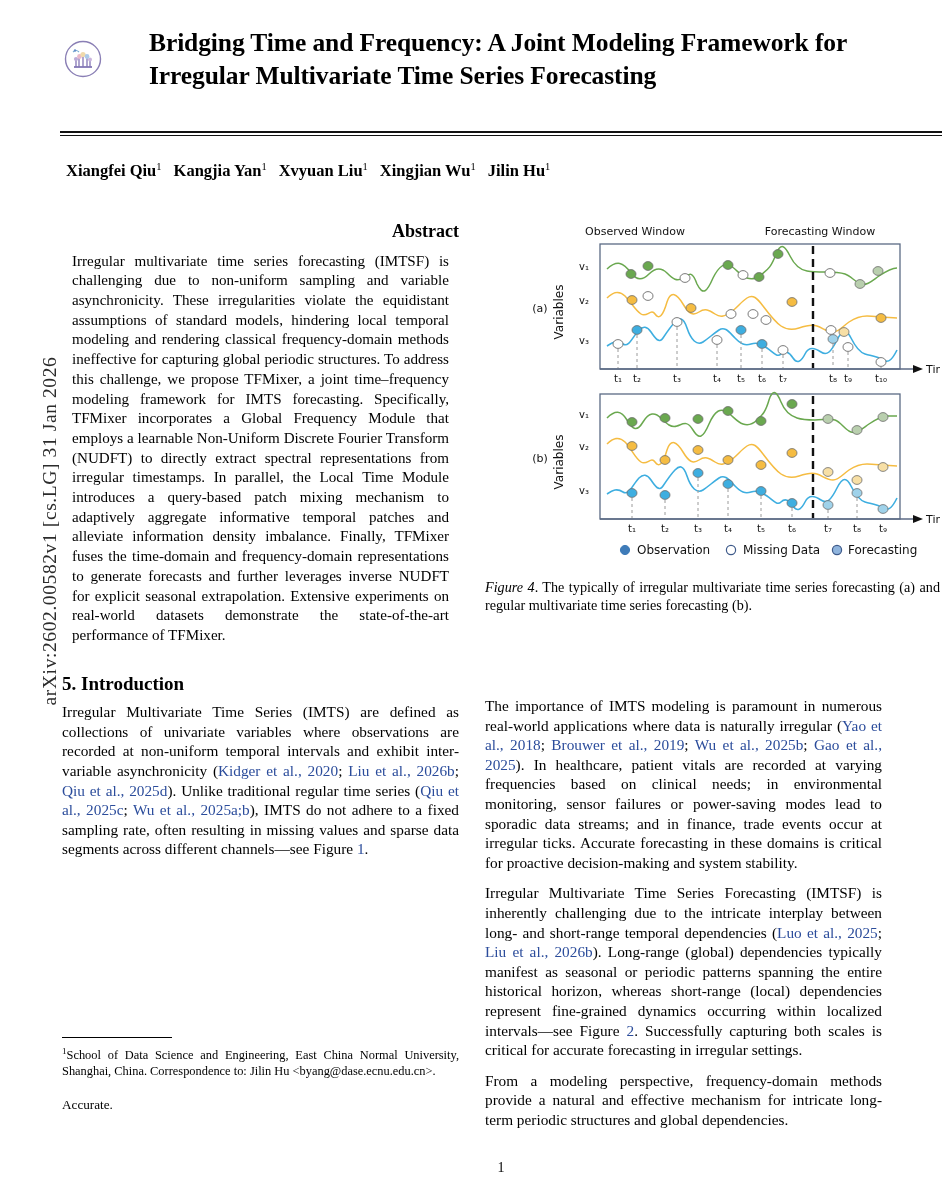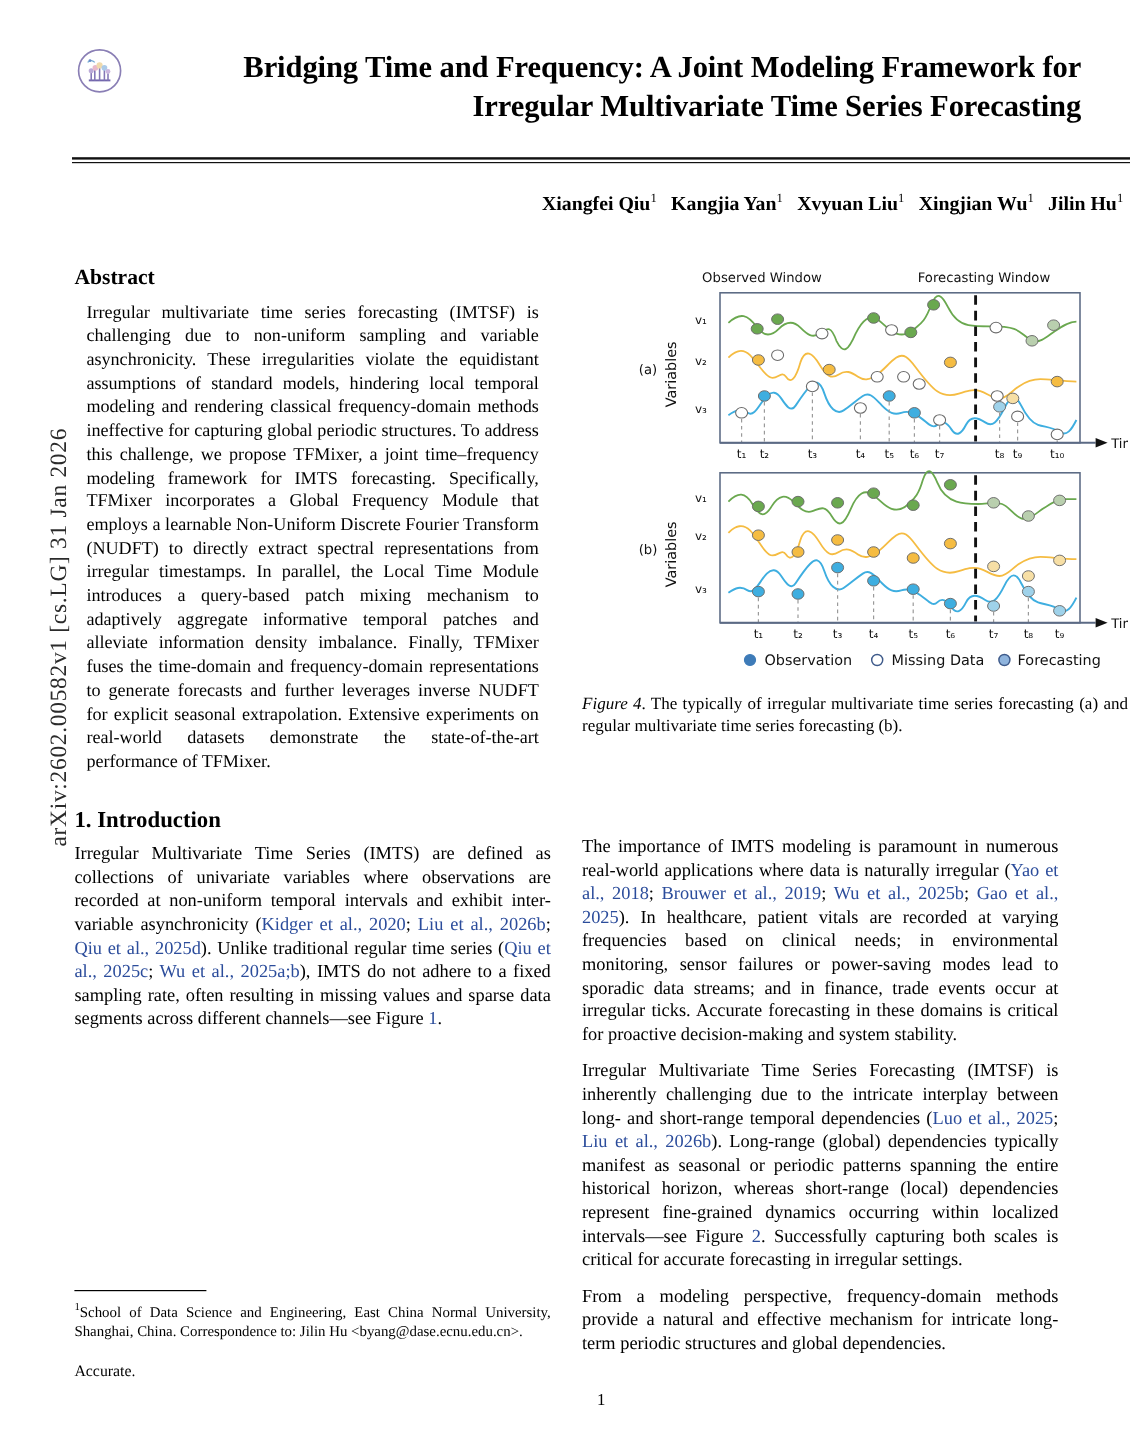--- a/index.html
+++ b/index.html
@@ -48,29 +48,29 @@
     width: 882px;
   }
   #paper-logo {
     position: absolute;
     left: 4px;
     top: 14px;
     width: 38px;
     height: 38px;
   }
   #paper-title {
-    margin: 13px auto;
+    margin: 0 auto;
     width: 800px;
     padding-left: 48px;
     box-sizing: border-box;
     font-family: "Liberation Serif", serif;
     font-weight: bold;
     font-size: 25.5px;
     line-height: 33px;
-    text-align: right;
+    text-align: left;
     letter-spacing: -0.1px;
   }
   #title-rule {
     position: absolute;
     left: 0;
     top: 105px;
     width: 882px;
     border-top: 2.0px solid #111;
   }
   #title-rule-2 {
@@ -80,21 +80,21 @@
     width: 882px;
     border-top: 0.9px solid #111;
   }
 
   
   #authors {
     position: absolute;
     left: 0;
     top: 160px;
     width: 882px;
-    text-align: right;
+    text-align: left;
     font-family: "Liberation Serif", serif;
     font-weight: bold;
     font-size: 16.5px;
   }
   #authors .author { margin: 0 6px; white-space: nowrap; }
   #authors sup { font-weight: normal; font-size: 10.5px; vertical-align: super; }
 
   
   .col {
     position: absolute;
@@ -110,40 +110,40 @@
   #col-right { left: 425px; }
 
   h2.section-head {
     font-family: "Liberation Serif", serif;
     font-size: 19px;
     font-weight: bold;
     margin: 0 0 9px 0;
     text-align: left;
   }
   .abstract-head {
-    text-align: left;
+    text-align: right;
     font-size: 18px;
     font-weight: bold;
     margin: 0 0 10px 0;
   }
   .abstract-body {
     margin: 0 10px 0 10px;
     text-align: justify;
     font-size: 15.1px;
     line-height: 19.7px;
   }
   p.body { margin: 0 0 11px 0; }
   p.body.tight { margin-bottom: 0; }
   .cite { color: #2b4c9b; }
 
   
   #footnote-wrap {
     position: absolute;
     left: 2px;
-    top: 1075px;
+    top: 1037px;
     width: 397px;
   }
   #footnote-rule {
     width: 110px;
     border-top: 0.9px solid #000;
     margin-bottom: 6px;
   }
   #footnote-text {
     font-size: 12.4px;
     line-height: 15.4px;
@@ -222,21 +222,21 @@
   </div>
 
   <div id="authors"><span class="author">Xiangfei Qiu<sup>1</sup></span><span class="author">Kangjia Yan<sup>1</sup></span><span class="author">Xvyuan Liu<sup>1</sup></span><span class="author">Xingjian Wu<sup>1</sup></span><span class="author">Jilin Hu<sup>1</sup></span></div>
 
   <div class="col" id="col-left">
     <div class="abstract-head">Abstract</div>
     <p class="abstract-body">Irregular multivariate time series forecasting (IMTSF) is challenging due to non-uniform sampling and variable asynchronicity. These irregularities violate the equidistant assumptions of standard models, hindering local temporal modeling and rendering classical frequency-domain methods ineffective for capturing global periodic structures. To address this challenge, we propose TFMixer, a joint time–frequency modeling framework for IMTS forecasting. Specifically, TFMixer incorporates a Global Frequency Module that employs a learnable Non-Uniform Discrete Fourier Transform (NUDFT) to directly extract spectral representations from irregular timestamps. In parallel, the Local Time Module introduces a query-based patch mixing mechanism to adaptively aggregate informative temporal patches and alleviate information density imbalance. Finally, TFMixer fuses the time-domain and frequency-domain representations to generate forecasts and further leverages inverse NUDFT for explicit seasonal extrapolation. Extensive experiments on real-world datasets demonstrate the state-of-the-art performance of TFMixer.</p>
 
     <div style="height:28px"></div>
 
-    <h2 class="section-head">1. Introduction</h2>
+    <h2 class="section-head">5. Introduction</h2>
     <p class="body" id="intro-p1"><span>Irregular Multivariate Time Series (IMTS) are defined as collections of univariate variables where observations are recorded at non-uniform temporal intervals and exhibit inter-variable asynchronicity (</span><span class="cite">Kidger et al., 2020</span><span>; </span><span class="cite">Liu et al., 2026b</span><span>; </span><span class="cite">Qiu et al., 2025d</span><span>). Unlike traditional regular time series (</span><span class="cite">Qiu et al., 2025c</span><span>; </span><span class="cite">Wu et al., 2025a;b</span><span>), IMTS do not adhere to a fixed sampling rate, often resulting in missing values and sparse data segments across different channels—see Figure </span><span class="cite">1</span><span>.</span></p>
   </div>
 
   <div id="footnote-wrap">
     <div id="footnote-rule"></div>
     <p id="footnote-text"><span><sup>1</sup></span><span>School of Data Science and Engineering, East China Normal University, Shanghai, China.  Correspondence to: Jilin Hu &lt;byang@dase.ecnu.edu.cn&gt;.</span></p>
     <div id="preprint">Accurate.</div>
   </div>
 
   <div id="figure-1">

